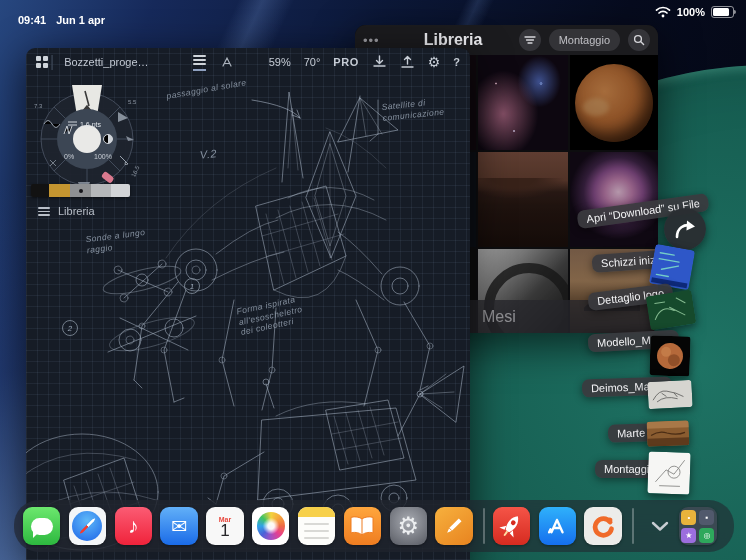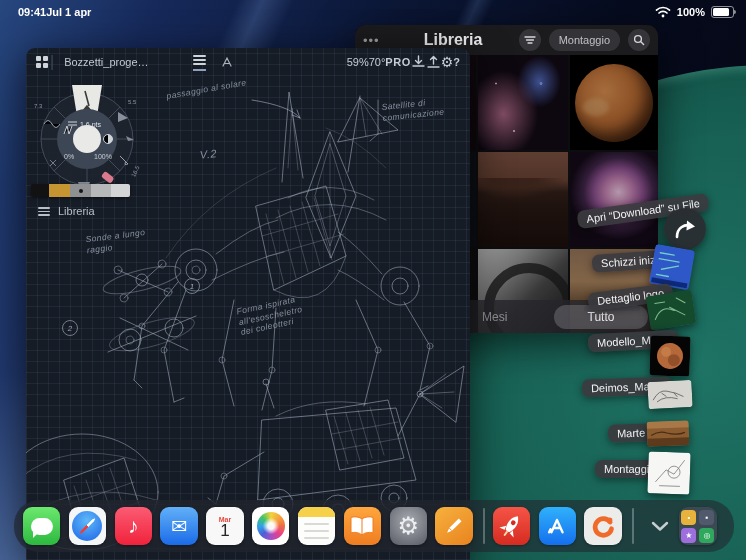--- a/index.html
+++ b/index.html
@@ -16,21 +16,21 @@
   .streak1{left:-60px;top:-50px;width:560px;height:300px;
     background:linear-gradient(115deg,transparent 46%,rgba(135,175,240,.22) 49.5%,transparent 54%);}
   .streak2{left:330px;top:-20px;width:260px;height:120px;
     background:linear-gradient(115deg,transparent 46%,rgba(120,160,230,.18) 50%,transparent 55%);}
   .felt{left:350px;top:65px;width:840px;height:840px;border-radius:50%;
     background:radial-gradient(circle at 42% 36%,#1e7364 0%,#165c50 40%,#0e473e 72%,#0a3a32 100%);
     box-shadow:inset 0 4px 10px rgba(150,255,225,.22), inset 0 -40px 90px rgba(0,0,0,.4);}
 
   
   .statusbar{left:0;top:0;right:0;height:24px;z-index:40;color:#fff;font-size:11px;font-weight:bold;}
-  .sb-left{left:18px;top:6px;display:flex;gap:0;}
+  .sb-left{left:18px;top:14px;display:flex;gap:10px;}
   .sb-right{right:12px;top:6px;display:flex;gap:6px;align-items:center;}
   .battery{width:21px;height:10px;border:1px solid rgba(255,255,255,.55);border-radius:3px;position:relative;}
   .battery i{position:absolute;left:1px;top:1px;bottom:1px;width:16px;background:#fff;border-radius:1.5px;}
   .battery b{position:absolute;right:-3px;top:2.5px;width:2px;height:4px;background:rgba(255,255,255,.55);border-radius:0 2px 2px 0;}
 
   
   .libreria{left:355px;top:25px;width:303px;height:308px;z-index:5;border-radius:11px;
     background:#121214;box-shadow:0 12px 40px rgba(0,0,0,.6);overflow:hidden;}
   .lib-header{left:0;top:0;right:0;height:30px;background:#1b1b1e;display:flex;align-items:center;padding:0 8px;box-sizing:border-box;}
   .lib-more{color:#9a9aa0;font-size:13px;letter-spacing:1px;margin-right:12px;}
@@ -59,35 +59,35 @@
     radial-gradient(55% 50% at 55% 42%,#edc6e0 0%,#c481b2 28%,#8d5190 50%,#41264a 72%,#140b18 100%);}
   .tile-scope{background:linear-gradient(135deg,#d4d4d4 0%,#9a9a9a 28%,#4a4a4a 58%,#161616 100%);}
   .tile-scope::before{content:"";display:block;position:absolute;width:70px;height:70px;border-radius:50%;
     border:10px solid rgba(30,30,30,.8);margin-left:6px;margin-top:14px;}
   .tile-rover{background:linear-gradient(180deg,#96755a 0%,#ab855f 38%,#74573c 62%,#33241a 100%);}
   .tile-rover::before{content:"";display:block;position:absolute;width:56px;height:16px;margin:46px 0 0 14px;
     background:rgba(28,20,14,.85);clip-path:polygon(0 80%,15% 30%,45% 20%,70% 45%,100% 35%,100% 100%,0 100%);}
   .lib-dim{inset:0;background:rgba(0,0,0,.24);}
   .lib-tabbar{left:31px;right:0;bottom:0;height:33px;background:rgba(38,38,43,.78);
     display:flex;align-items:center;}
-  .lib-tab{color:rgba(225,225,230,.55);font-size:12px;}
+  .lib-tab{color:rgba(225,225,230,.55);font-size:16px;}
   .tab-pill{position:absolute;left:168px;width:94px;height:24px;border-radius:13px;
     background:rgba(130,130,138,.42);display:flex;align-items:center;justify-content:center;color:#e8e8ec;}
 
   
   .concepts{left:26px;top:48px;width:444px;height:512px;z-index:10;border-radius:9px 9px 0 0;
     background:#161c26;box-shadow:0 10px 40px rgba(0,0,0,.65);overflow:hidden;}
   .canvas-grid{inset:0;background:
     repeating-linear-gradient(0deg,rgba(140,165,200,.09) 0 1px,transparent 1px 11px),
     repeating-linear-gradient(90deg,rgba(140,165,200,.09) 0 1px,transparent 1px 11px);}
   .ctoolbar{left:0;top:0;right:0;height:28px;display:flex;align-items:center;padding:0 10px;box-sizing:border-box;color:#c6ccd5;}
   .ct-title{font-size:11px;color:#c2c8d2;margin:0 10px 0 8px;}
   .ct-sep{color:#3c4656;margin:0 2px;}
   .ct-ic{margin:0 7px;display:flex;align-items:center;}
-  .ct-right{margin-left:auto;display:flex;align-items:center;font-size:11px;}
+  .ct-right{margin-left:auto;display:flex;align-items:center;gap:13px;font-size:11px;}
   .gridglyph{display:grid;grid-template-columns:5px 5px;grid-template-rows:5px 5px;gap:2px;}
   .gridglyph i{background:#cfd4da;border-radius:1px;}
   .dotgrid{display:grid;grid-template-columns:3px 3px 3px;grid-template-rows:3px 3px 3px;gap:2px;}
   .dotgrid i{background:#aab1bb;border-radius:50%;}
   .lines3 i{display:block;width:13px;height:2px;background:#cfd4da;margin:2px 0;border-radius:1px;}
   .lines3{border-bottom:2px solid #8ea0c0;padding-bottom:2px;}
   .pro{font-weight:bold;letter-spacing:.5px;}
   .help{font-weight:bold;}
 
   
@@ -171,21 +171,20 @@
     <span class="lib-circle">
       <svg width="12" height="12" viewBox="0 0 12 12">
         <circle cx="5" cy="5" r="3.4" fill="none" stroke="#d5d5da" stroke-width="1.4"></circle>
         <path d="M7.6 7.6 L10.6 10.6" stroke="#d5d5da" stroke-width="1.4" stroke-linecap="round"></path>
       </svg>
     </span>
   </div>
 
   <div class="abs lib-tabbar">
     <span class="lib-tab" style="margin-left:96px;">Mesi</span>
-    <span class="lib-tab tab-pill">Tutto</span>
   </div>
 </div>
 
 <div class="abs concepts">
   <div class="abs canvas-grid"></div>
 
   <svg class="abs sk" width="444" height="512" viewBox="0 0 444 512" style="left:0;top:0;" fill="none" stroke="#a8b4c4" stroke-width="1" stroke-opacity=".55" stroke-linecap="round" stroke-linejoin="round">
 
     <path d="M256 134 L263 44 L277 130"></path>
     <path d="M262 120 L266 60 L272 122" stroke-opacity=".3"></path>
@@ -424,21 +423,21 @@
   <svg class="thumb" style="left:648px;top:452px;transform:rotate(2deg);" width="42" height="42" viewBox="0 0 42 42">
     <rect width="42" height="42" rx="3" fill="#f6f6f4"></rect>
     <path d="M8 30 l10 -12 l8 4 l10 -14 M12 34 h20" stroke="#8a8a88" stroke-width=".9" fill="none" stroke-linecap="round"></path>
     <circle cx="26" cy="20" r="6" stroke="#8a8a88" stroke-width=".9" fill="none"></circle>
   </svg>
 </div>
 
 <div class="abs statusbar">
   <div class="abs sb-left">
     <span>09:41</span>
-    <span>Jul 1 apr</span>
+    <span>Jun 1 apr</span>
   </div>
   <div class="abs sb-right">
     <svg width="16" height="12" viewBox="0 0 16 12">
       <path d="M1.5 4.2 A9.2 9.2 0 0 1 14.5 4.2" stroke="#fff" stroke-width="1.7" fill="none" stroke-linecap="round"></path>
       <path d="M4 7 A5.6 5.6 0 0 1 12 7" stroke="#fff" stroke-width="1.7" fill="none" stroke-linecap="round"></path>
       <circle cx="8" cy="10" r="1.4" fill="#fff"></circle>
     </svg>
     <span>100%</span>
     <span class="battery">
         <i></i>

